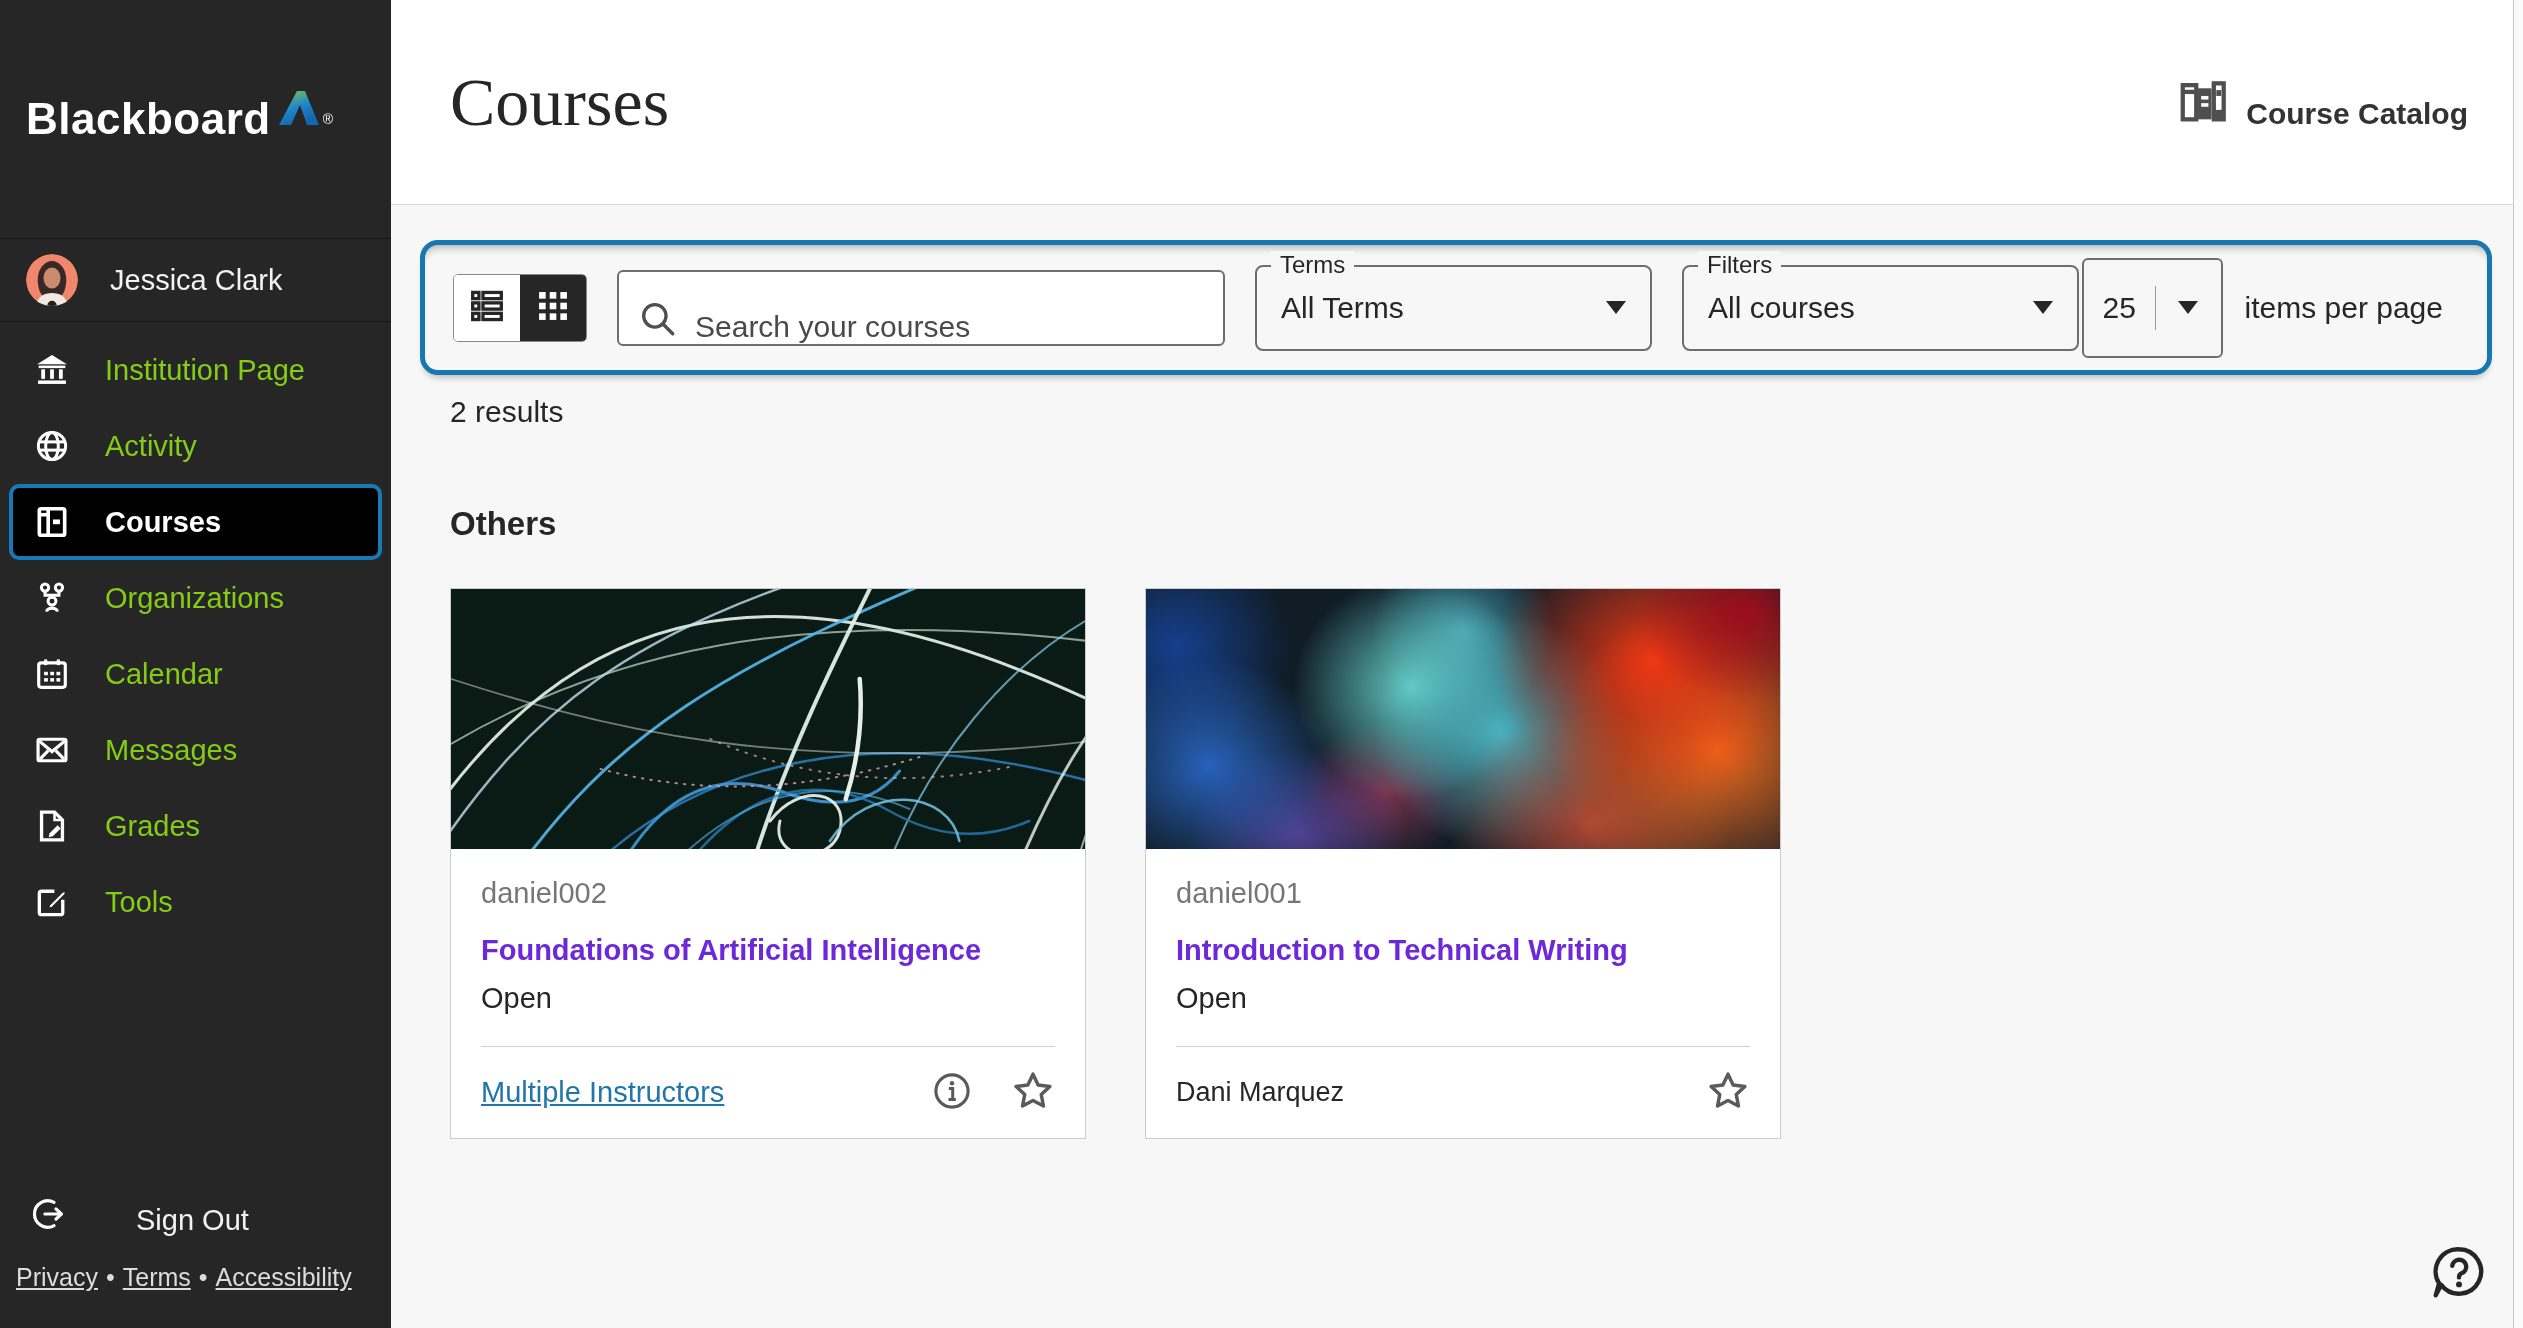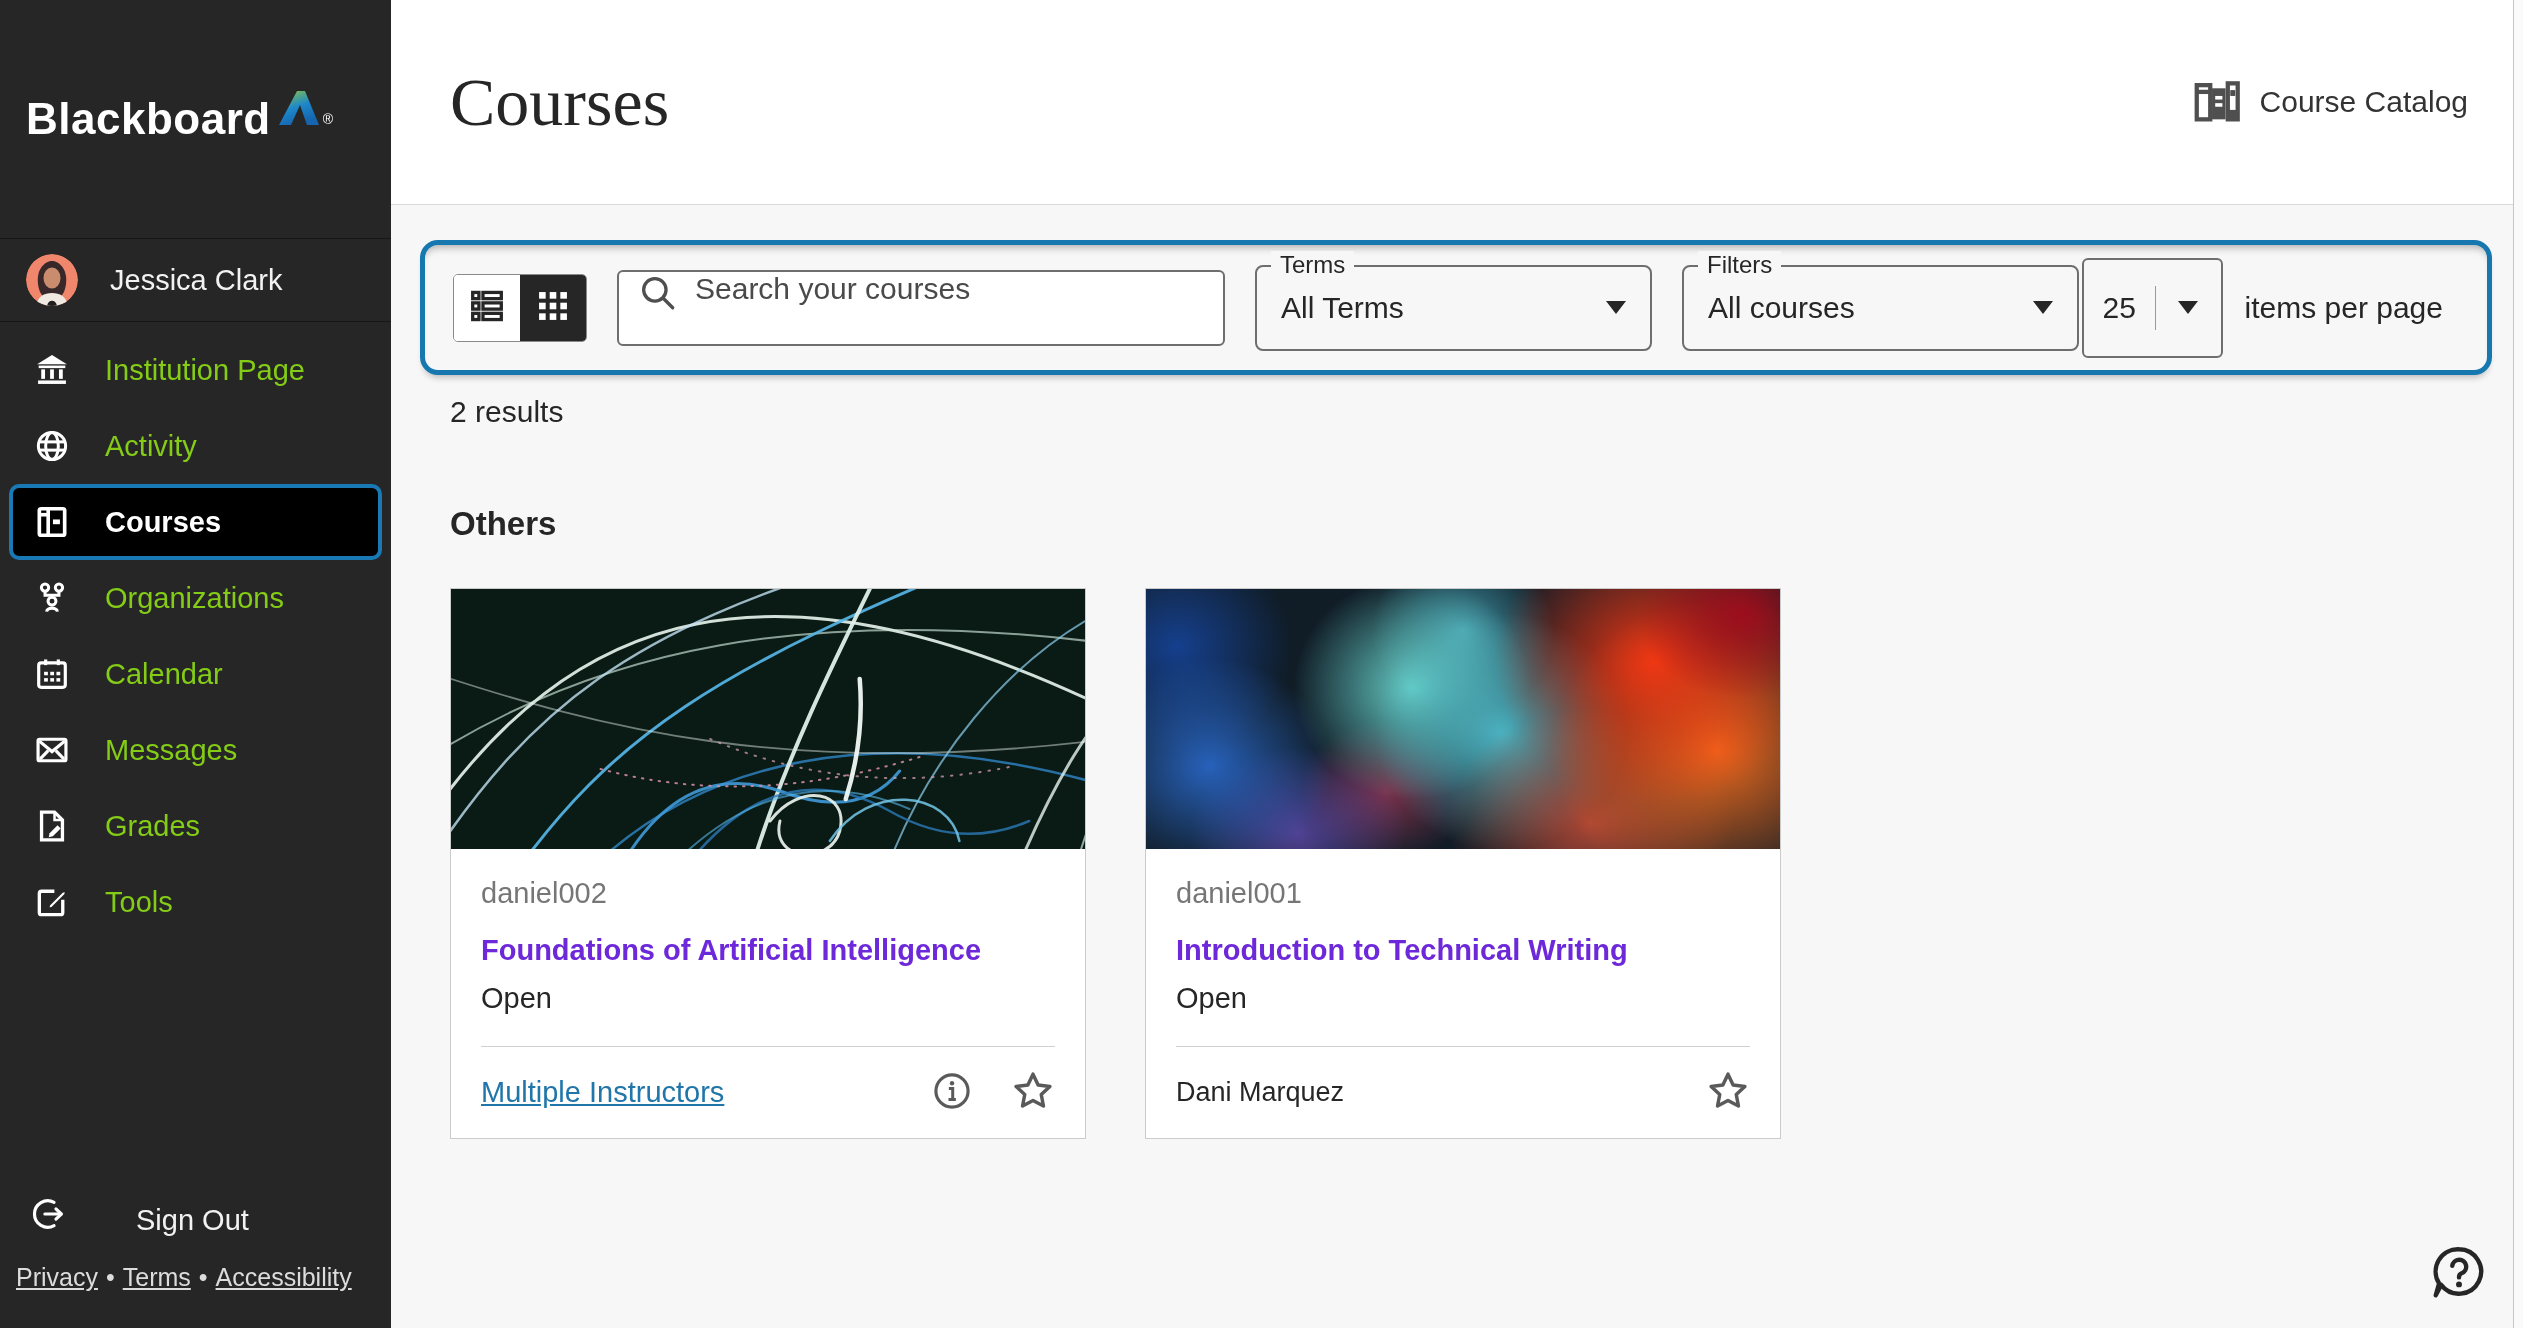--- a/index.html
+++ b/index.html
@@ -28,34 +28,34 @@
   .signout-row .lbl { margin-left:36px; font-size:29px; }
   .footer-links { padding:26px 0 36px 16px; font-size:25px; color:#dcdcdc; }
   .footer-links a { color:#dcdcdc; text-decoration:underline; cursor:pointer; }
   .footer-links .dot { margin:0 8px; text-decoration:none; }
 
   
   .main { flex:1; background:#f7f7f7; display:flex; flex-direction:column; position:relative; }
   .main-header { height:205px; background:#fff; border-bottom:1px solid #d9d9d9;
                  display:flex; align-items:center; justify-content:space-between; padding:0 55px 0 59px; flex:none; }
   .page-title { font-family:"Liberation Serif","DejaVu Serif",serif; font-weight:normal; font-size:68px; color:#262626; }
-  .catalog-link { display:flex; align-items:center; gap:16px; cursor:pointer; }
+  .catalog-link { display:flex; align-items:flex-end; gap:16px; cursor:pointer;font-weight:bold; }
   .catalog-link .lbl { font-size:30px; color:#333; }
 
   .content { flex:1; }
 
   
   .filter-bar { margin:35px 31px 0 29px; height:135px; border:5px solid #1778b0; border-radius:18px; background:#f7f7f7;
                 display:flex; align-items:center; padding:0 44px 0 28px;
                 box-shadow: 0 6px 7px -4px rgba(0,0,0,.28), inset 0 8px 8px -6px rgba(0,0,0,.33); }
   .view-toggle { display:flex; border:1px solid #8a8a8a; border-radius:5px; overflow:hidden; background:#fff; flex:none; }
   .vt-btn { width:66px; height:66px; display:flex; align-items:center; justify-content:center; cursor:pointer; background:#fff; border:none; }
   .vt-btn.active { background:#262626; }
   .search-box { margin-left:30px; width:608px; height:76px; background:#fff; border:2px solid #6e6e6e; border-radius:6px;
-                display:flex; align-items:flex-start; padding:0 18px; gap:16px; flex:none; }
+                display:flex; align-items:flex-end; padding:0 18px; gap:16px; flex:none; }
   .search-box input { border:none; outline:none; flex:1; font-size:30px; color:#262626; font-family:inherit; background:transparent; }
   .search-box input::placeholder { color:#4a4a4a; opacity:1; }
   .select-field { margin-left:30px; width:397px; height:86px; border:2px solid #6e6e6e; border-radius:8px; position:relative;
                   display:flex; align-items:center; justify-content:space-between; padding:0 24px; cursor:pointer; flex:none; }
   .select-field .legend { position:absolute; top:-16px; left:14px; background:#f7f7f7; padding:0 9px; font-size:24px; color:#262626; }
   .select-field .val { font-size:30px; color:#262626; }
   .caret { width:0; height:0; border-left:10px solid transparent; border-right:10px solid transparent; border-top:13px solid #262626; }
   .fb-spacer { flex:1; }
   .per-page { display:flex; align-items:center; }
   .pp-box { width:141px; height:100px; border:2px solid #6e6e6e; border-radius:6px; display:flex; align-items:center; cursor:pointer; }

